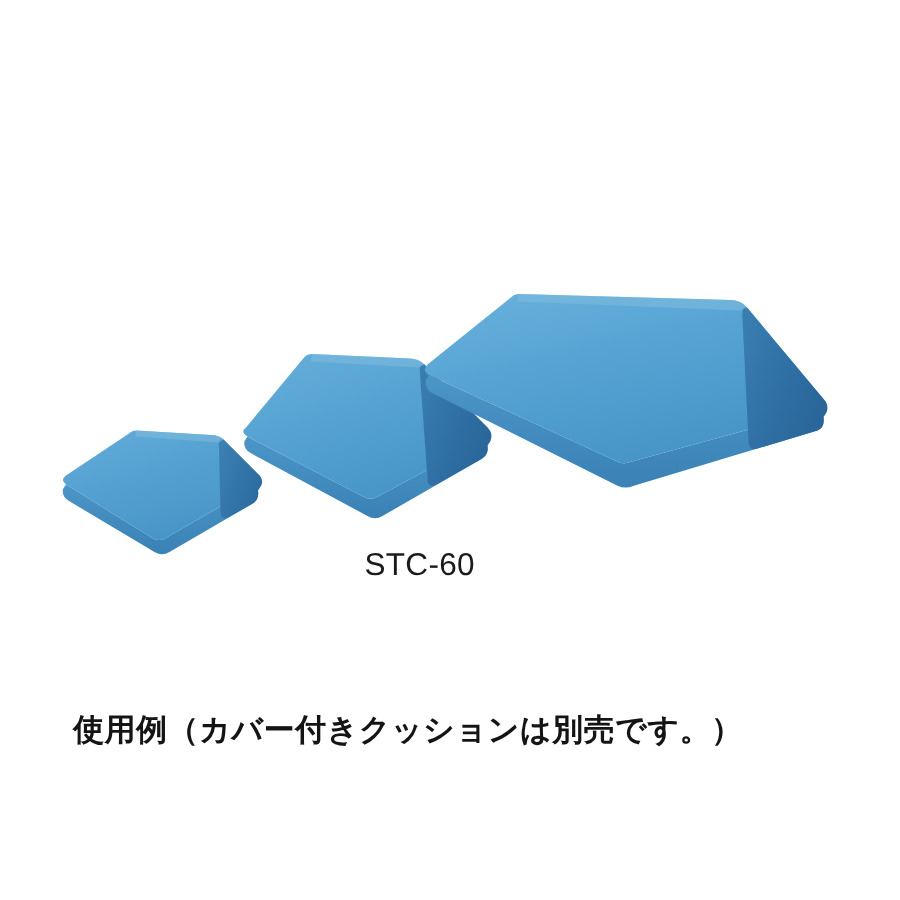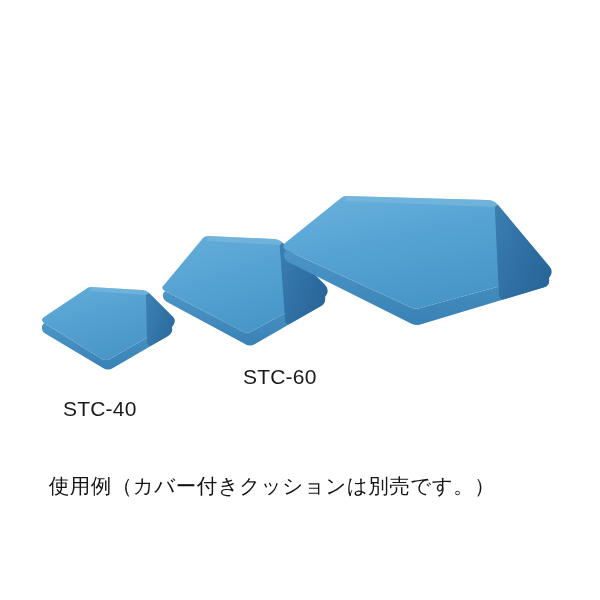--- a/index.html
+++ b/index.html
@@ -44,21 +44,21 @@
 
   #usage-caption {
     position: absolute;
     left: 0;
     top: 474px;
     width: 544px;
     text-align: center;
     color: #141414;
     font-family: "DejaVu Sans", "Liberation Sans", sans-serif;
     font-size: 20.5px;
-    font-weight: 400;
+    font-weight: 700;
     letter-spacing: 0.5px;
     line-height: 1.2;
     white-space: nowrap;
   }
 </style>
 </head>
 <body>
 
 <div id="product-figure">
 
@@ -137,20 +137,19 @@
       <path d="M 286,250 L 410,307 Q 415,310 420,308 L 548,273
                L 549,278 Q 550,285 545,287 L 422,324
                Q 417,326 412,324 L 288,262 Q 283,259 284,253 Z" fill="url(#frontGrad)"></path>
       <path d="M 498,205 L 549,266 Q 553,270 551,275 L 549,278
                Q 550,285 545,287 L 505,299
                Q 499,301 499,294 L 495,213 Q 494,204 498,205 Z" fill="url(#endGrad)"></path>
       <path d="M 346,196 L 487,200 Q 494,200 498,205 L 493,207 L 345,201 Z" fill="#7FBBDF" opacity="0.55"></path>
     </g>
   </svg>
 
-  <div class="product-label" id="label-stc-40">STC-40</div>
 
   <div class="product-label" id="label-stc-60">STC-60</div>
 
 
   <div id="usage-caption">使用例（カバー付きクッションは別売です。）</div>
 
 </div>
 
 </body></html>

